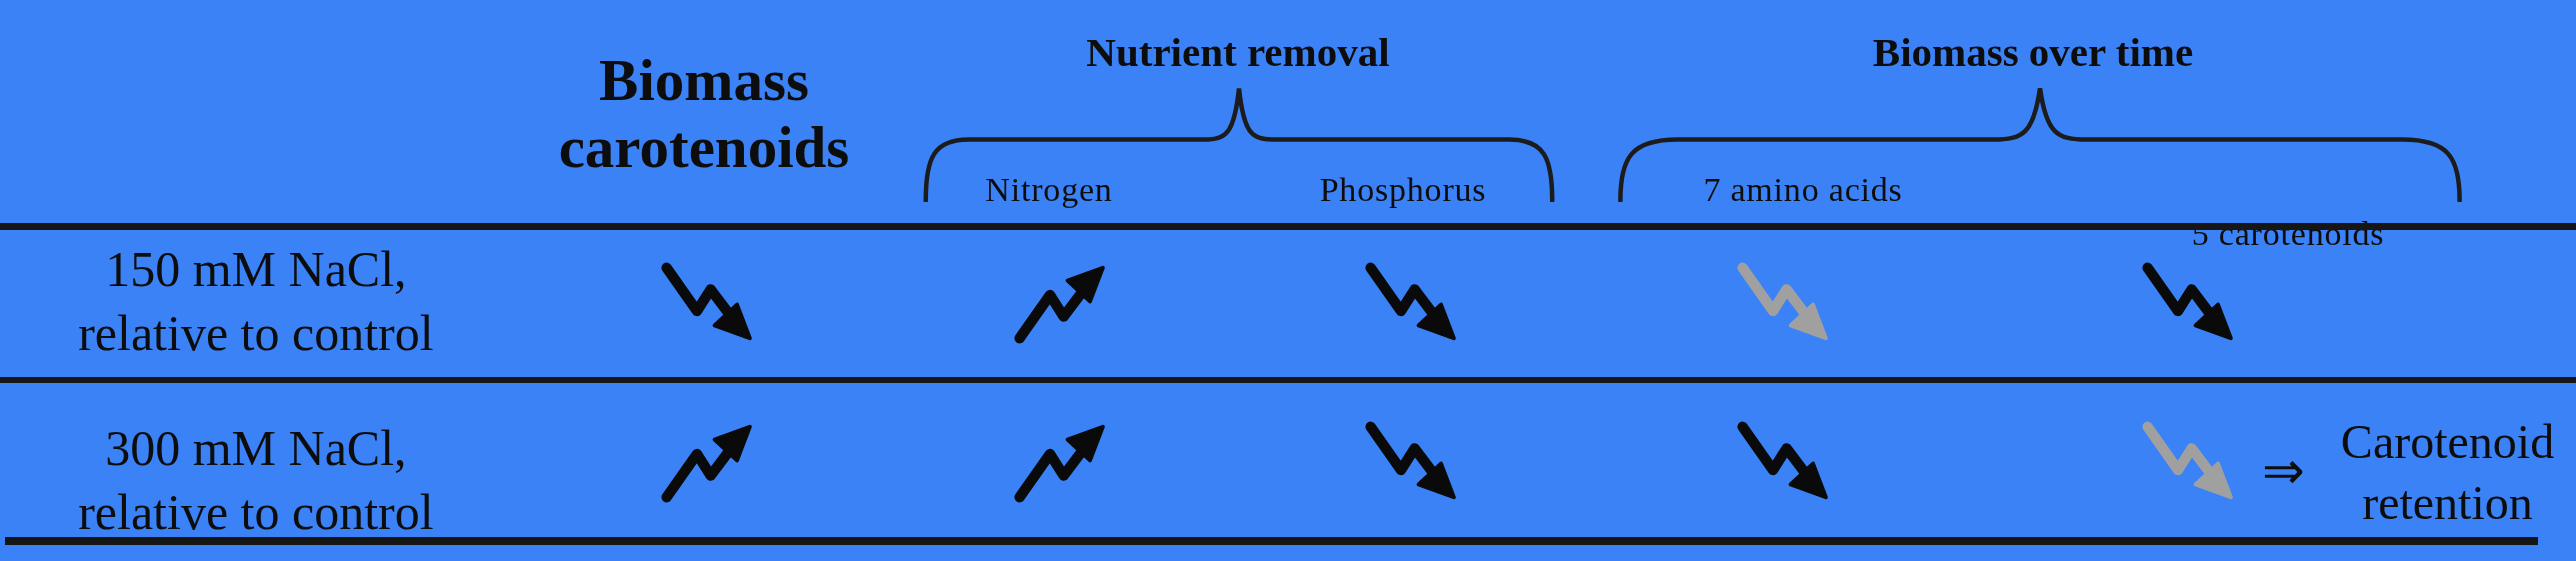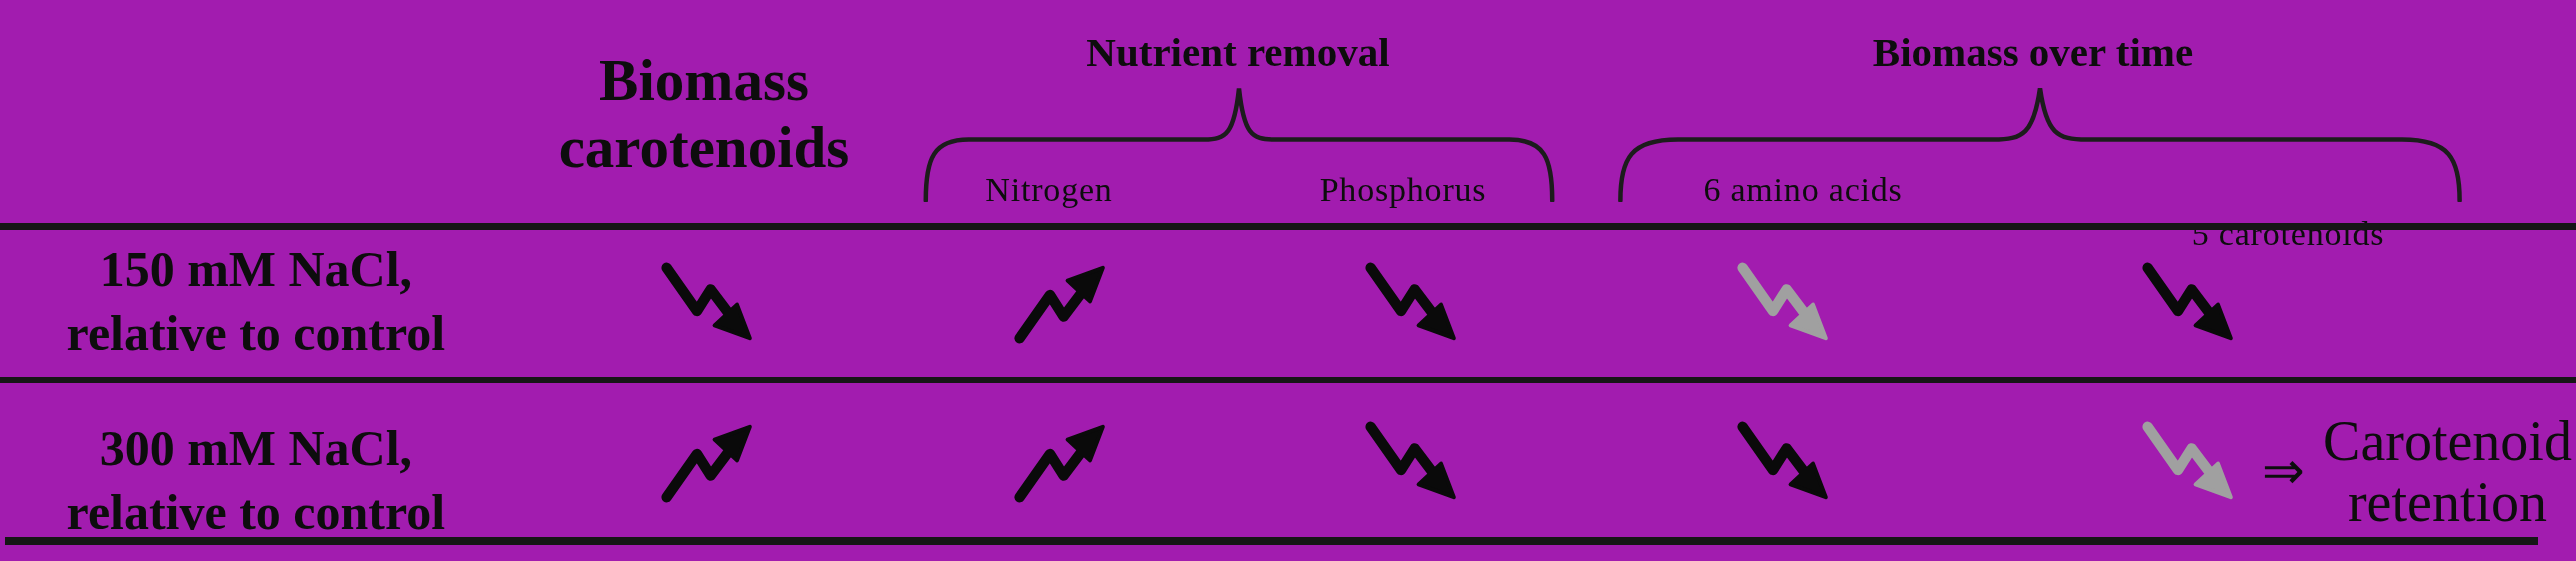--- a/index.html
+++ b/index.html
@@ -1,19 +1,19 @@
 <!DOCTYPE html>
 <html style="font-size:13px"><head>
 <meta charset="utf-8">
 <style>
   html,body{margin:0;padding:0;background:#ffffff;}
   #figure{
     position:relative;
     width:2576px;height:561px;
-    background:#a21caf;
+    background:#3b82f6;
     font-family:"Liberation Serif","DejaVu Serif",serif;
     color:#0d0d0d;
     overflow:hidden;
   }
   
   .rule{position:absolute;background:#161616;}
   #rule-top{left:0;top:223px;width:2576px;height:7.2px;}
   #rule-mid{left:0;top:377px;width:2576px;height:6.4px;}
   #rule-bottom{left:4.8px;top:537px;width:2533px;height:8px;}
   
@@ -44,21 +44,21 @@
     text-align:center;white-space:nowrap;
   }
   #sub-nitrogen{left:889px;width:320px;}
   #sub-phosphorus{left:1243px;width:320px;}
   #sub-amino{left:1619px;width:368px;}
   #sub-carotenoids{left:2104px;width:368px;margin-top:44px;}
   
   .row-label{
     position:absolute;left:22.4px;width:467px;
     font-size:50px;line-height:64px;
-    text-align:center;white-space:nowrap;font-weight:bold;
+    text-align:center;white-space:nowrap;
   }
   #row1-label{top:237px;}
   #row2-label{top:416px;}
   
   .trend-arrow{position:absolute;width:98px;height:80px;overflow:visible;}
   .trend-arrow .zigzag{
     fill:none;stroke:currentColor;stroke-width:13;
     stroke-linecap:round;stroke-linejoin:round;
   }
   .trend-arrow .arrowhead{
@@ -72,21 +72,21 @@
   .col-amino{left:1736px;}
   .col-carotenoids{left:2141px;}
   
   #annotation-arrow{
     position:absolute;left:2262px;top:445px;
     font-family:"DejaVu Sans",sans-serif;
     font-size:51px;line-height:51px;color:#0d0d0d;
   }
   #annotation-text{
     position:absolute;left:2321px;top:411px;width:253px;
-    font-size:56px;line-height:61px;text-align:center;white-space:nowrap;
+    font-size:48px;line-height:61px;text-align:center;white-space:nowrap;
   }
 </style>
 </head>
 <body>
 
 <div id="figure">
 
   <div id="biomass-header">
     <div>Biomass</div>
     <div>carotenoids</div>
@@ -97,21 +97,21 @@
 
   <svg id="brace-nutrient" class="brace" viewBox="0 0 800 150" preserveAspectRatio="none">
     <path d="M 6,148 C 6,95 16,72 60,72 L 356,72 C 384,72 394,64 400,8 C 406,64 416,72 444,72 L 740,72 C 784,72 794,95 794,148"></path>
   </svg>
   <svg id="brace-content" class="brace" viewBox="0 0 800 150" preserveAspectRatio="none">
     <path d="M 6,148 C 6,95 16,72 60,72 L 356,72 C 384,72 394,64 400,8 C 406,64 416,72 444,72 L 740,72 C 784,72 794,95 794,148"></path>
   </svg>
 
   <div id="sub-nitrogen" class="sub-label">Nitrogen</div>
   <div id="sub-phosphorus" class="sub-label">Phosphorus</div>
-  <div id="sub-amino" class="sub-label">6 amino acids</div>
+  <div id="sub-amino" class="sub-label">7 amino acids</div>
   <div id="sub-carotenoids" class="sub-label">5 carotenoids</div>
 
   <div id="rule-top" class="rule"></div>
   <div id="rule-mid" class="rule"></div>
   <div id="rule-bottom" class="rule"></div>
 
   <div id="row1-label" class="row-label">
     <div>150 mM NaCl,</div>
     <div>relative to control</div>
   </div>

